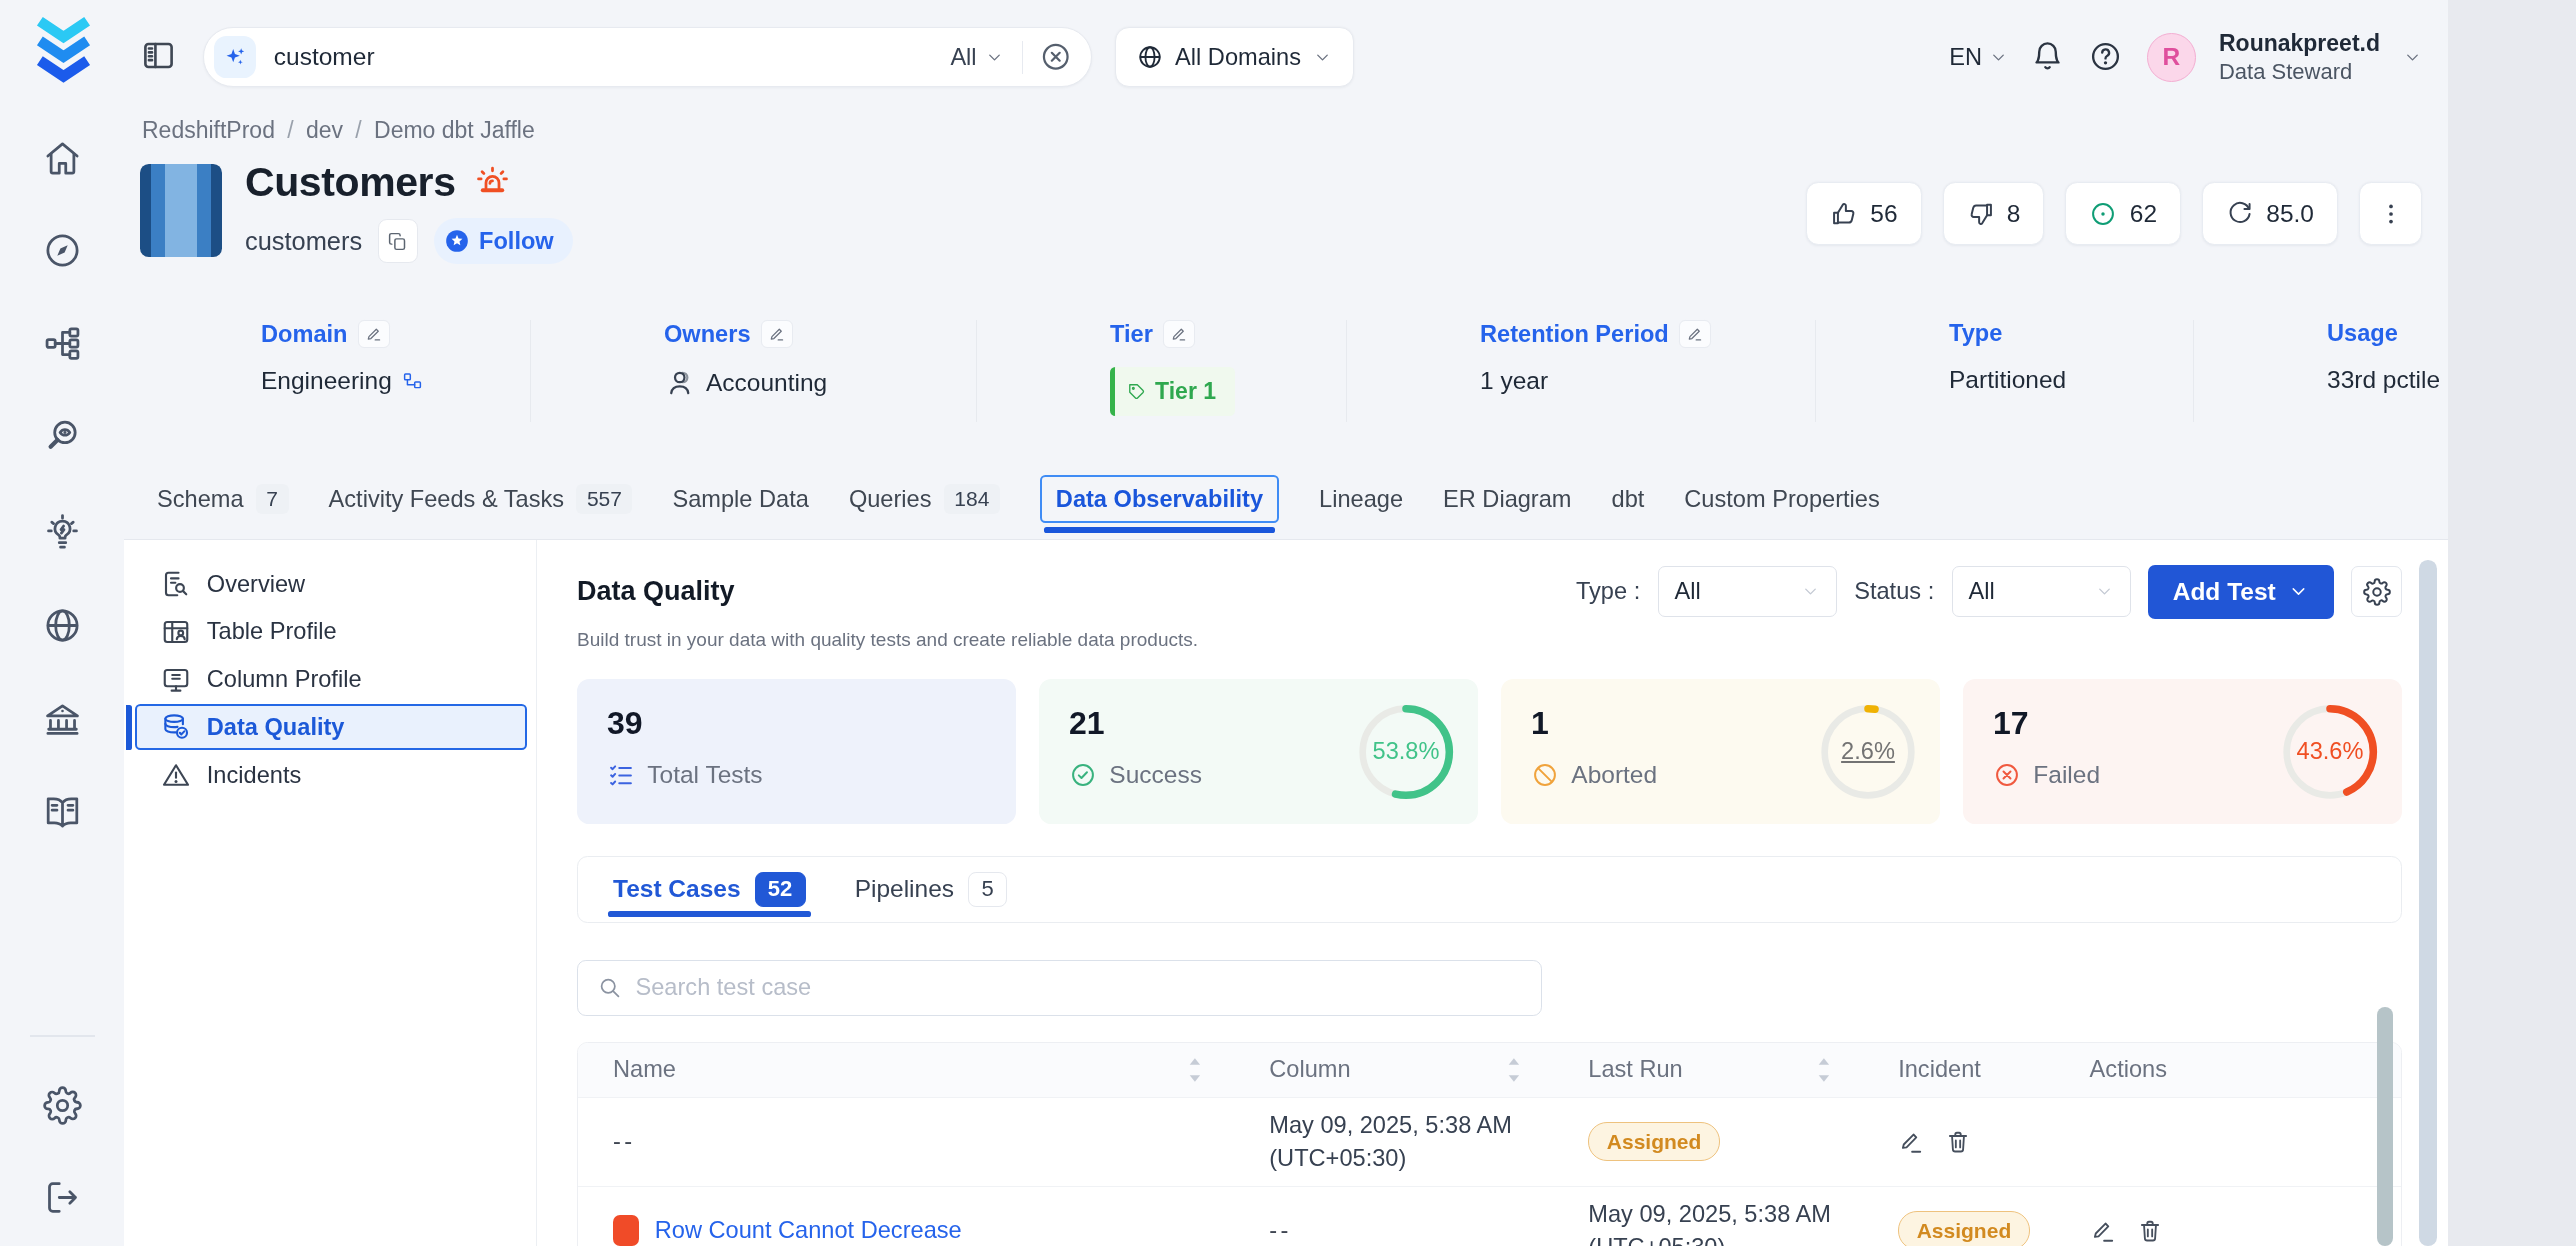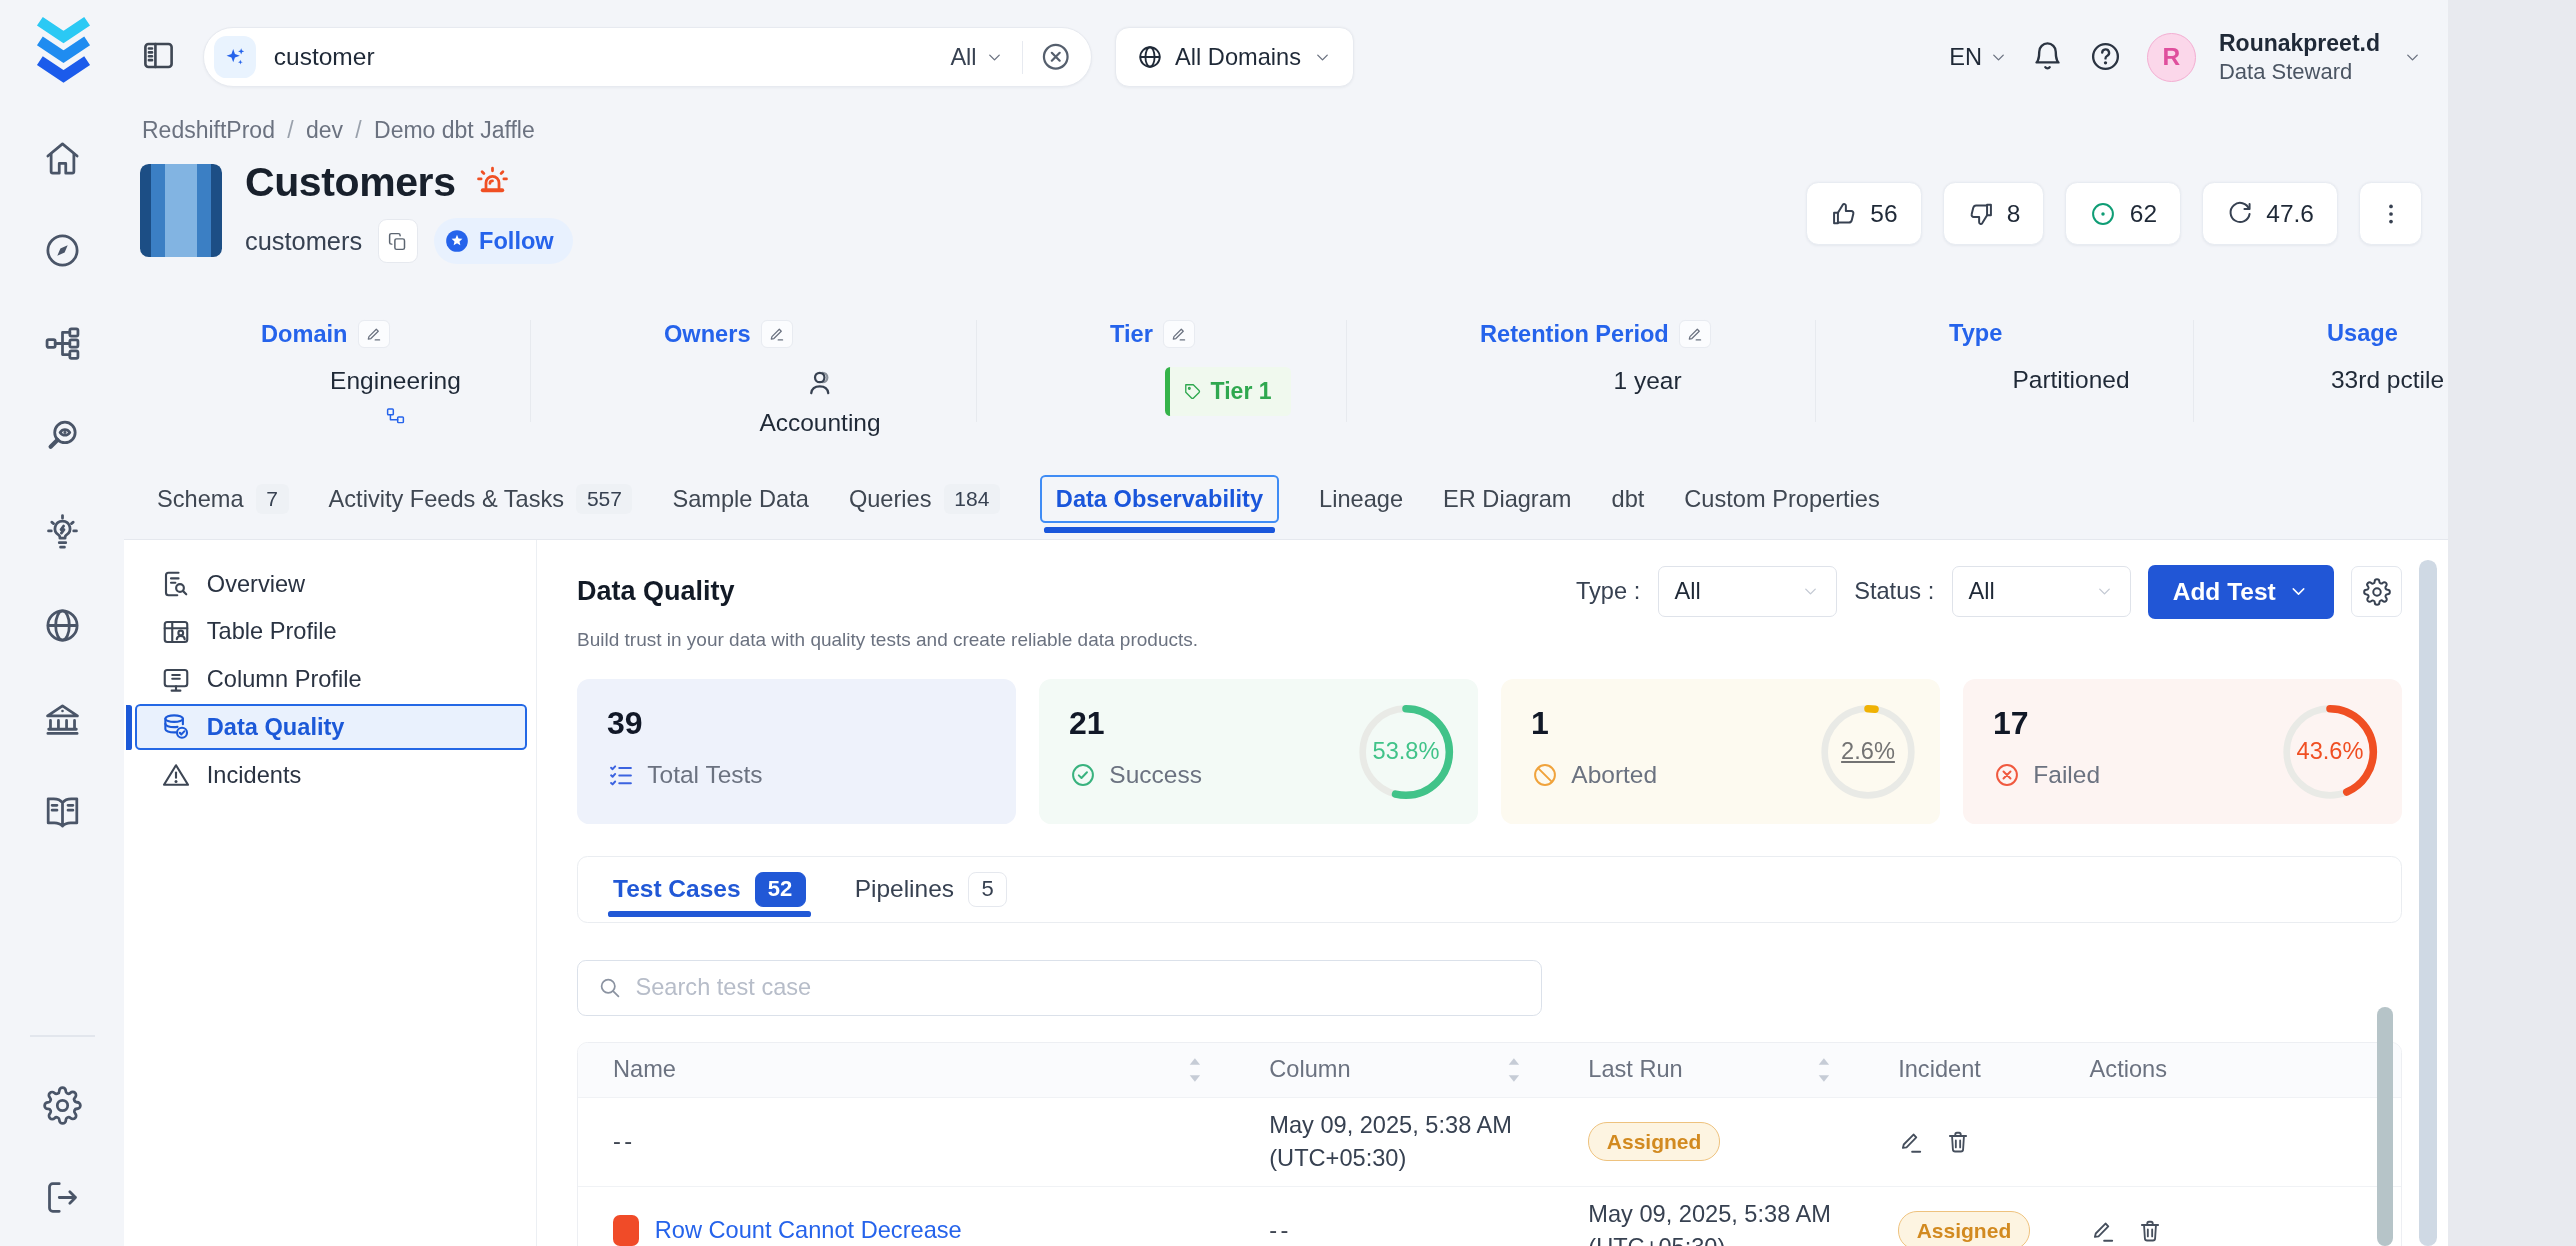--- a/index.html
+++ b/index.html
@@ -67,21 +67,21 @@
   .meta-seg { padding-left:133px; }
   .meta-seg.s1 { width:390px; padding-left:121px; }
   .meta-seg.s2 { width:446px; border-left:0.9px solid #e7eaef; }
   .meta-seg.s3 { width:370px; border-left:0.9px solid #e7eaef; }
   .meta-seg.s4 { width:469px; border-left:0.9px solid #e7eaef; }
   .meta-seg.s5 { width:378px; border-left:0.9px solid #e7eaef; }
   .meta-seg.s6 { flex:1; border-left:0.9px solid #e7eaef; }
   .meta-label { display:flex; align-items:center; gap:10.5px; font-size:23.6px; font-weight:700; color:#2563eb; }
   .edit-chip { width:31.5px; height:28px; background:#fbfcfe; border:0.9px solid #e8ebf1; border-radius:6.1px; display:flex; align-items:center; justify-content:center; color:#6b7280; cursor:pointer; }
   .edit-chip svg { width:17.5px; height:17.5px; }
-  .meta-value { margin-top:19px; font-size:24.5px; color:#1f2937; display:flex; align-items:center; gap:10.5px;flex-direction:column; }
+  .meta-value { margin-top:19px; font-size:24.5px; color:#1f2937; display:flex; align-items:center; gap:10.5px; }
   .meta-value svg.mini-link { width:21px; height:21px; color:#2563eb; }
   .meta-value svg.users { width:31.5px; height:31.5px; color:#374151; }
   .tier-badge { display:inline-flex; align-items:center; gap:8.8px; height:49px; background:#f0f9ee; border-left:5.3px solid #35b34a; border-radius:5.3px; padding:0 19px 0 12.3px; color:#2fa84f; font-weight:600; font-size:23px; cursor:pointer; }
   .tier-badge svg { width:19px; height:19px; color:#2fa84f; }
 
   
   .tabs-row { position:absolute; left:124px; right:0; top:459px; height:81px; border-bottom:0.9px solid #e5e8ee; display:flex; align-items:center; gap:40px; padding-left:33px; }
   .tab { display:flex; align-items:center; gap:12.3px; font-size:23.6px; color:#3f4752; cursor:pointer; position:relative; }
   .tab .badge { background:#eef1f5; border-radius:6.1px; padding:2.6px 10.5px; font-size:21px; color:#374151; }
   .tab.active { border:2.6px solid #3f8cf5; border-radius:5.3px; padding:8.8px 14px; color:#1a56db; font-weight:700; }
@@ -377,21 +377,21 @@
             <circle cx="12" cy="12" r="8.5"></circle>
             <circle cx="12" cy="12" r="1.5" fill="currentColor" stroke="none"></circle>
           </svg>
         <span>62</span>
       </button>
       <button class="stat-btn">
         <svg viewBox="0 0 24 24" class="ic">
             <path d="M19.8 7.8A8.2 8.2 0 1 0 20.2 12"></path>
             <path d="M20.2 3.4v4.4h-4.4"></path>
           </svg>
-        <span>47.6</span>
+        <span>85.0</span>
       </button>
       <button class="stat-btn" style="min-width:63px;padding:0 15.8px">
         <svg viewBox="0 0 24 24">
             <circle cx="12" cy="5.5" r="1.6" fill="#374151"></circle>
             <circle cx="12" cy="12" r="1.6" fill="#374151"></circle>
             <circle cx="12" cy="18.5" r="1.6" fill="#374151"></circle>
           </svg>
       </button>
     </div>
   </section>

